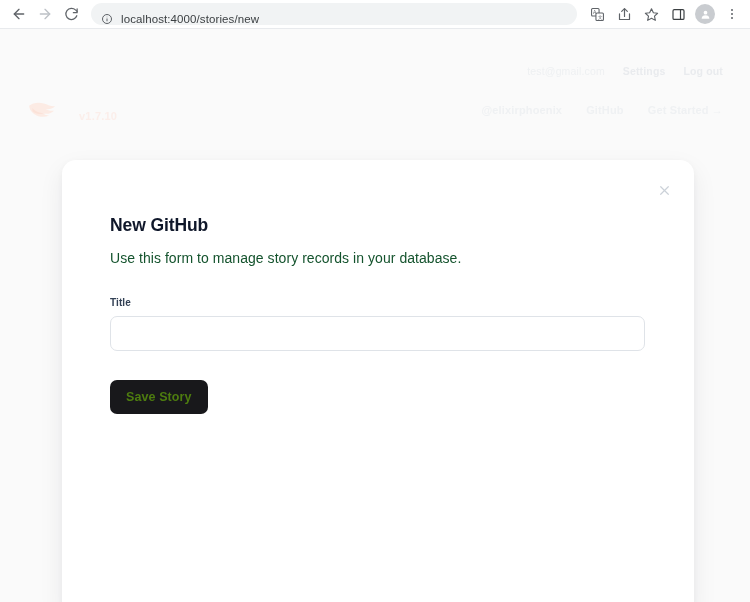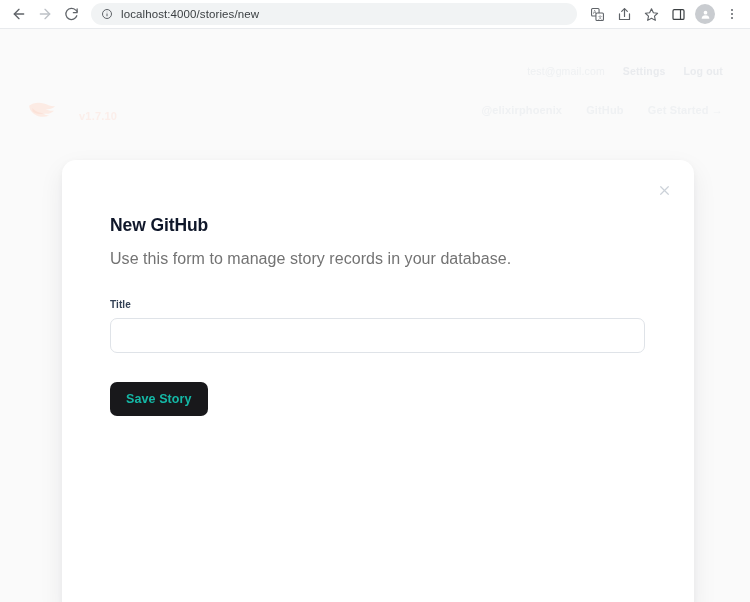--- a/index.html
+++ b/index.html
@@ -39,21 +39,21 @@
   .nav-btn svg { display: block; }
 
   .omnibox {
     flex: 1 1 auto;
     height: 22px;
     margin-left: 7px;
     margin-right: 8px;
     background: #f1f3f4;
     border-radius: 11px;
     display: flex;
-    align-items: center;
+    align-items: flex-end;
     padding: 0 10px;
     min-width: 0;
   }
   .omnibox .info-icon {
     flex: 0 0 auto;
     margin-right: 8px;
     display: flex;
     align-items: center;
   }
   .omnibox .url-text {
@@ -178,22 +178,22 @@
   .modal-title {
     font-size: 17.5px;
     font-weight: 700;
     color: #0f172a;
     letter-spacing: -0.1px;
     line-height: 1.2;
   }
 
   .modal-subtitle {
     margin-top: 14px;
-    font-size: 16px;
-    color: #737373;
+    font-size: 14px;
+    color: #14532d;
     letter-spacing: 0.05px;
   }
 
   .field {
     margin-top: 31px;
   }
   .field-label {
     display: block;
     font-size: 10px;
     font-weight: 700;
@@ -243,21 +243,21 @@
 
   .form-actions { margin-top: 29px; }
 
   .save-button {
     display: inline-flex;
     align-items: center;
     justify-content: center;
     height: 34px;
     padding: 0 16px;
     background: #18181b;
-    color: #14b8a6;
+    color: #4d7c0f;
     border: none;
     border-radius: 7px;
     font-family: "Liberation Sans", sans-serif;
     font-size: 12.5px;
     font-weight: 700;
     letter-spacing: 0.1px;
     cursor: pointer;
   }
 </style>
 </head>

